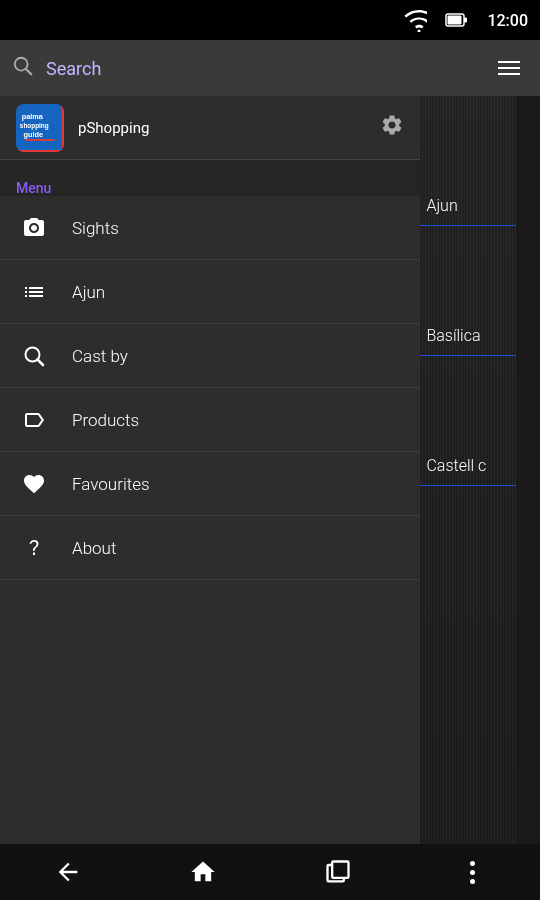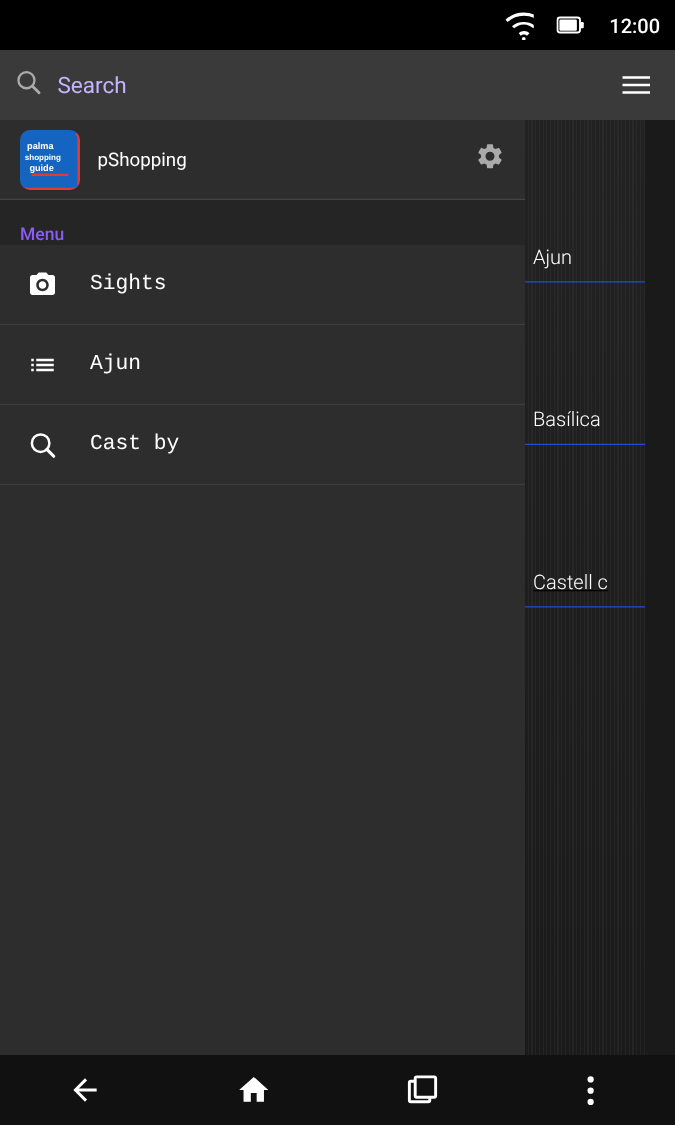--- a/index.html
+++ b/index.html
@@ -147,21 +147,20 @@
     .menu-label-text {
       color: #8b5cf6;
       font-size: 14px;
       font-weight: 500;
       margin-top: 20px;
     }
 
     
     .menu-items {
       flex: 1;
-      font-family: Liberation Mono, monospace;
     }
     .menu-item {
       height: 64px;
       display: flex;
       align-items: center;
       padding: 0 20px;
       gap: 24px;
       border-bottom: 1px solid #3d3d3d;
       cursor: pointer;
     }
@@ -351,36 +350,60 @@
       <div class="menu-item">
         <div class="item-icon">
           <svg width="24" height="24" viewBox="0 0 24 24" fill="white">
             <circle cx="10.5" cy="10.5" r="7" stroke="white" stroke-width="2" fill="none"></circle>
             <line x1="15.5" y1="15.5" x2="21" y2="21" stroke="white" stroke-width="2.5" stroke-linecap="round"></line>
           </svg>
         </div>
         <span class="item-label">Cast by</span>
       </div>
 
-
-
+      <div class="menu-item">
+        <div class="item-icon">
+          <svg width="24" height="24" viewBox="0 0 24 24" fill="white">
+            <path d="M17.63 5.84C17.27 5.33 16.67 5 16 5L5 5.01C3.9 5.01 3 5.9 3 7v10c0 1.1.9 1.99 2 1.99L16 19c.67 0 1.27-.33 1.63-.84L22 12l-4.37-6.16zM16 17H5V7h11l3.55 5L16 17z"></path>
+          </svg>
+        </div>
+        <span class="item-label">Products</span>
+      </div>
+
+      <div class="menu-item">
+        <div class="item-icon">
+          <svg width="24" height="24" viewBox="0 0 24 24" fill="white">
+            <path d="M12 21.35l-1.45-1.32C5.4 15.36 2 12.28 2 8.5 2 5.42 4.42 3 7.5 3c1.74 0 3.41.81 4.5 2.09C13.09 3.81 14.76 3 16.5 3 19.58 3 22 5.42 22 8.5c0 3.78-3.4 6.86-8.55 11.54L12 21.35z"></path>
+          </svg>
+        </div>
+        <span class="item-label">Favourites</span>
+      </div>
+
+      <div class="menu-item">
+        <div class="item-icon">
+          <svg width="24" height="24" viewBox="0 0 24 24" fill="white">
+            <path d="M11.07 12.85c.77-1.39 2.25-2.21 3.11-3.44.91-1.29.4-3.7-2.18-3.7-1.69 0-2.52 1.28-2.87 2.34L7.46 7.59C8.14 5.65 9.96 4 12.01 4c2.86 0 4.5 1.77 4.5 3.69 0 1.83-1.09 2.71-2.18 3.75-.77.73-1.49 1.53-1.49 2.72v.6H10.9v-.57c0-1.35.49-2.18 1.17-3.34zM11 19v-2.5h2V19h-2z"></path>
+          </svg>
+        </div>
+        <span class="item-label">About</span>
+      </div>
 
     </div>
   </div>
 
   <div class="right-panel">
     <div class="right-panel-bg"></div>
     <div class="right-list-items">
       <div class="right-list-item" style="height:130px; align-items:flex-end;">
         <span class="right-item-text">Ajun</span>
       </div>
       <div class="right-list-item" style="height:130px; align-items:flex-end;">
         <span class="right-item-text">Basílica</span>
       </div>
-      <div class="right-list-item" style="height:130px; align-items:flex-end;text-decoration:underline;">
+      <div class="right-list-item" style="height:130px; align-items:flex-end;">
         <span class="right-item-text">Castell c</span>
       </div>
     </div>
   </div>
 
 </div>
 
 <div class="bottom-nav">
 
   <div class="nav-btn">

